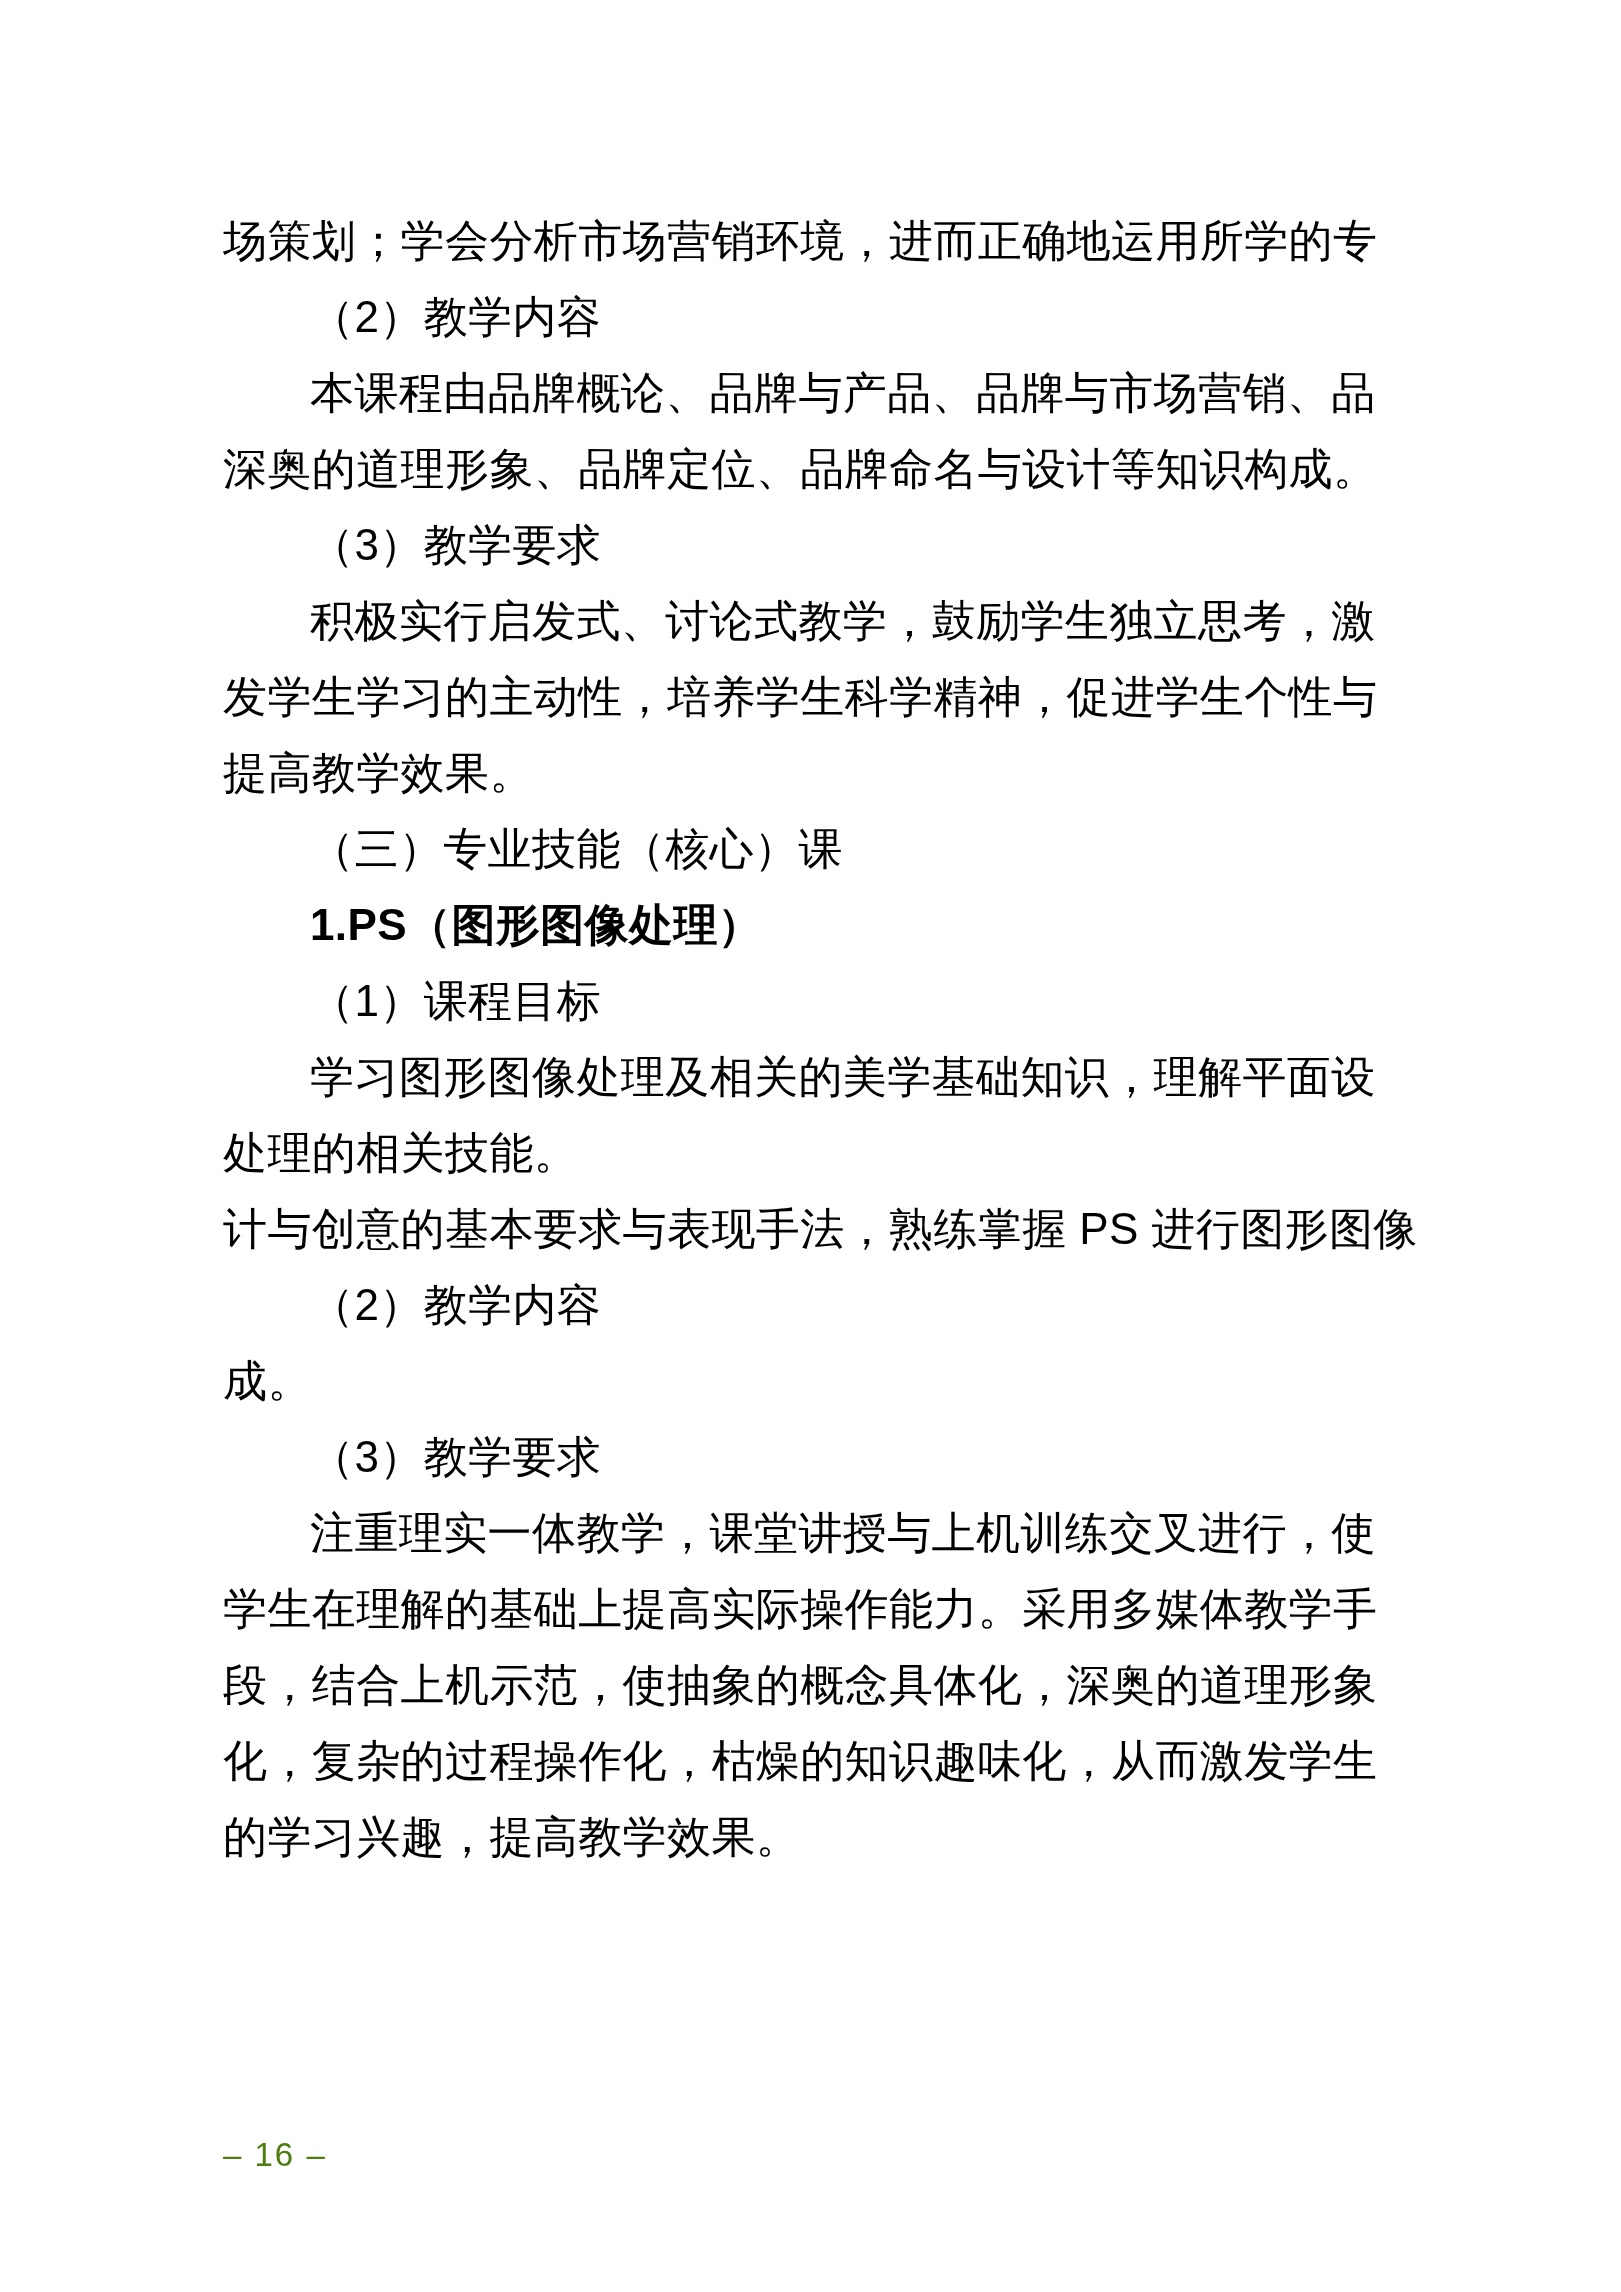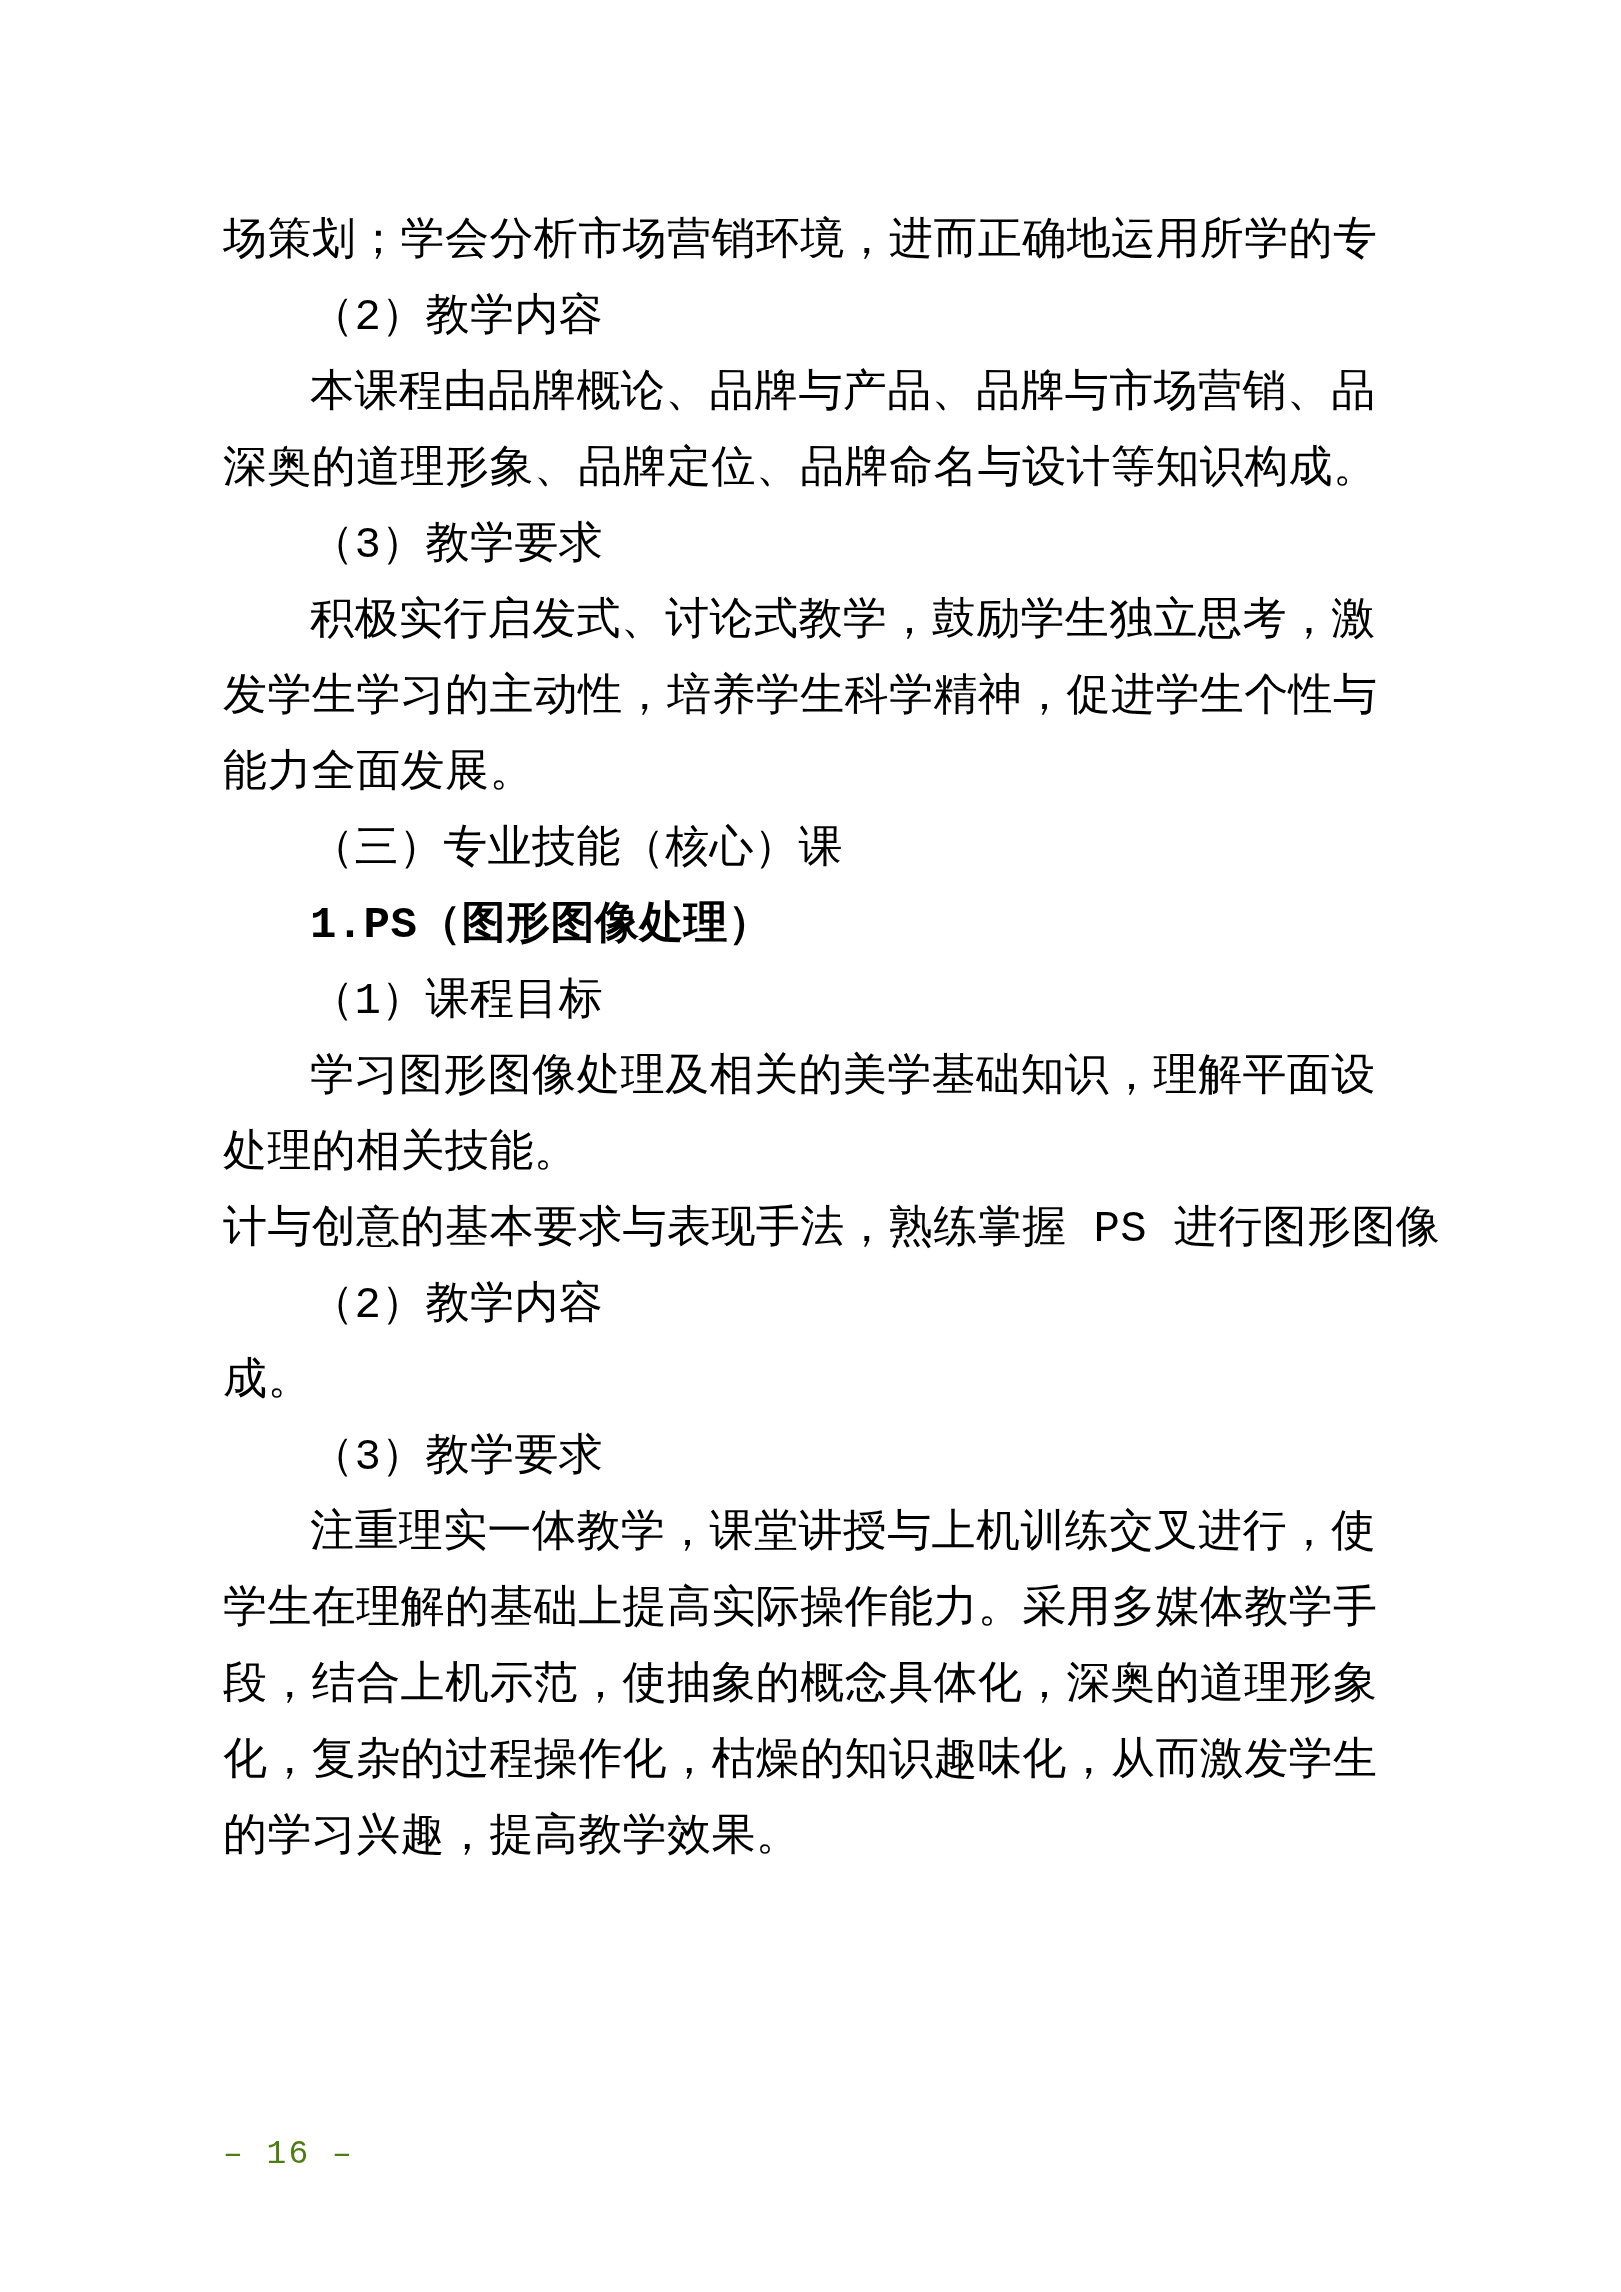--- a/index.html
+++ b/index.html
@@ -6,21 +6,21 @@
     margin: 0;
     padding: 0;
     background: #e8e8e8;
   }
   .page {
     position: relative;
     width: 1621px;
     height: 2293px;
     background: #ffffff;
     overflow: hidden;
-    font-family: Liberation Mono, monospace;
+    font-family: Liberation Sans, sans-serif;
     color: #000000;
   }
   .text-block {
     position: absolute;
     left: 223px;
     top: 203px;
     width: 1166px;
   }
   .line {
     height: 76px;
@@ -52,21 +52,21 @@
 
 <div class="page">
   <div class="text-block">
       <div class="line">场策划；学会分析市场营销环境，进而正确地运用所学的专</div>
       <div class="line indent">（2）教学内容</div>
       <div class="line indent">本课程由品牌概论、品牌与产品、品牌与市场营销、品</div>
       <div class="line">深奥的道理形象、品牌定位、品牌命名与设计等知识构成。</div>
       <div class="line indent">（3）教学要求</div>
       <div class="line indent">积极实行启发式、讨论式教学，鼓励学生独立思考，激</div>
       <div class="line">发学生学习的主动性，培养学生科学精神，促进学生个性与</div>
-      <div class="line">能力全面发展。</div>
+      <div class="line">提高教学效果。</div>
       <div class="line indent">（三）专业技能（核心）课</div>
       <div class="line indent bold">1.PS（图形图像处理）</div>
       <div class="line indent">（1）课程目标</div>
       <div class="line indent">学习图形图像处理及相关的美学基础知识，理解平面设</div>
       <div class="line">处理的相关技能。</div>
       <div class="line">计与创意的基本要求与表现手法，熟练掌握 PS 进行图形图像</div>
       <div class="line indent">（2）教学内容</div>
       <div class="line">成。</div>
       <div class="line indent">（3）教学要求</div>
       <div class="line indent">注重理实一体教学，课堂讲授与上机训练交叉进行，使</div>

